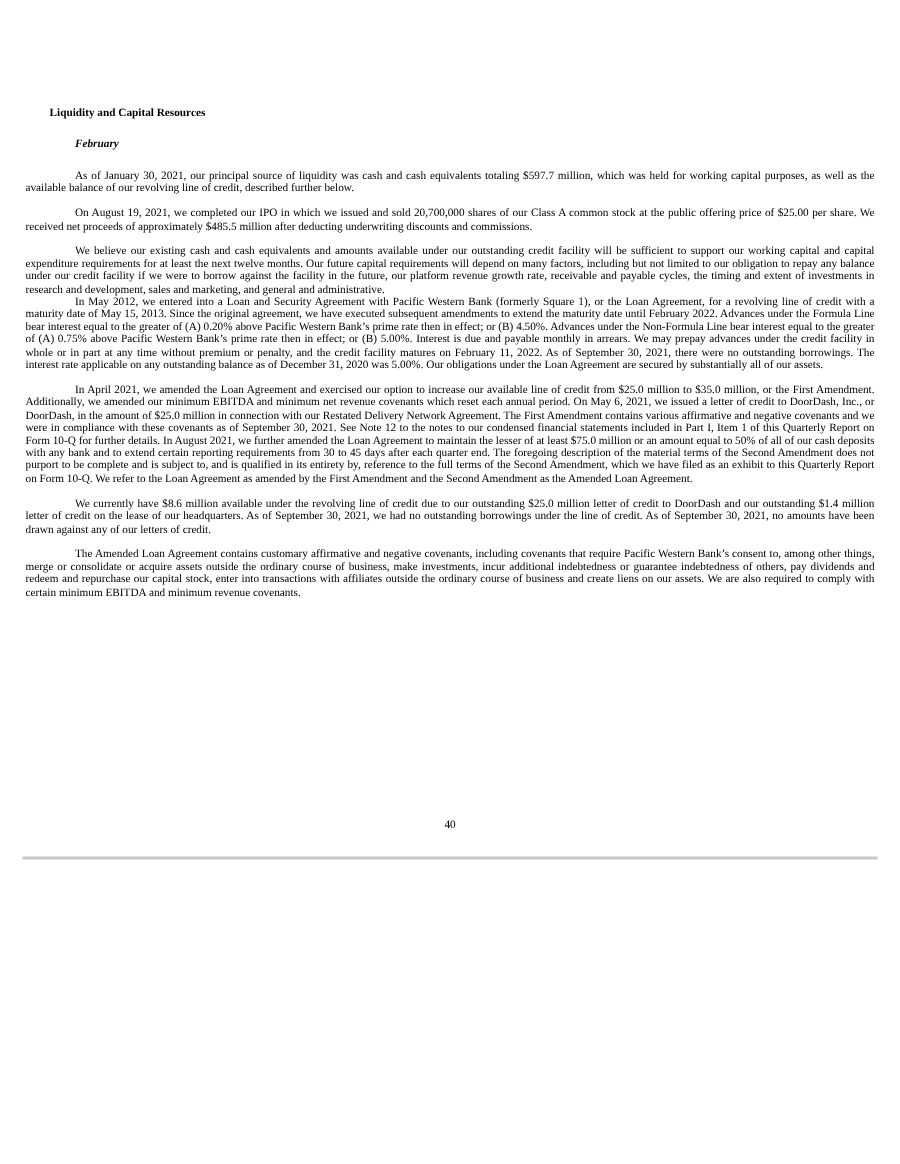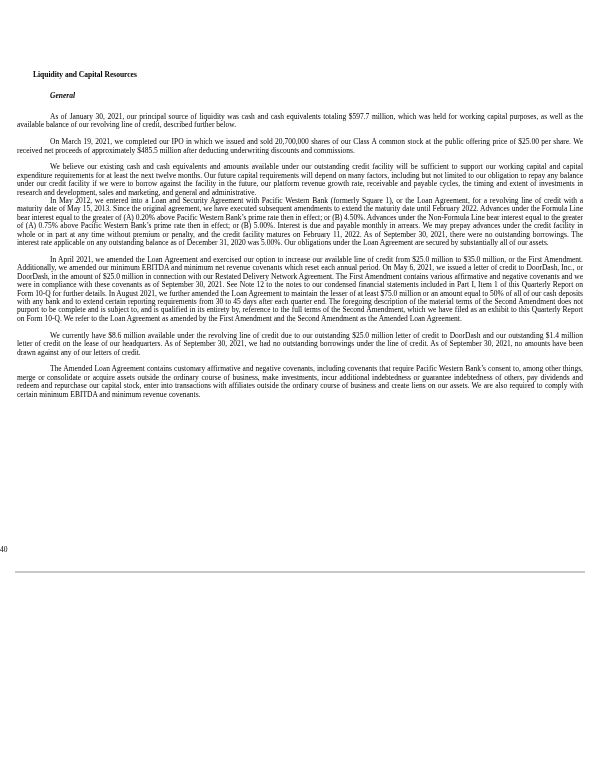--- a/index.html
+++ b/index.html
@@ -50,21 +50,21 @@
     text-indent: 33px;
   }
   p.para:last-child {
     margin-bottom: 0;
   }
   .footer-pagenum {
     position: absolute;
     top: 546px;
     left: 0;
     width: 600px;
-    text-align: left;
+    text-align: center;
     font-size: 7.5px;
     line-height: 8.4px;
   }
   .footer-rule {
     position: absolute;
     top: 571px;
     left: 15px;
     width: 570px;
     height: 0;
     border-top: 2px solid #c9c9c9;
@@ -72,23 +72,23 @@
 </style>
 </head>
 <body>
 
 <div class="page">
   <div class="content">
 
     <div class="doc-title">Liquidity and Capital Resources</div>
 
     <section class="section-general">
-      <div class="sub-heading">General</div>
+      <div class="sub-heading">February</div>
       <p class="para">As of January 30, 2021, our principal source of liquidity was cash and cash equivalents totaling $597.7 million, which was held for working capital purposes, as well as the available balance of our revolving line of credit, described further below.</p>
-      <p class="para">On March 19, 2021, we completed our IPO in which we issued and sold 20,700,000 shares of our Class A common stock at the public offering price of $25.00 per share. We received net proceeds of approximately $485.5 million after deducting underwriting discounts and commissions.</p>
+      <p class="para">On August 19, 2021, we completed our IPO in which we issued and sold 20,700,000 shares of our Class A common stock at the public offering price of $25.00 per share. We received net proceeds of approximately $485.5 million after deducting underwriting discounts and commissions.</p>
       <p class="para">We believe our existing cash and cash equivalents and amounts available under our outstanding credit facility will be sufficient to support our working capital and capital expenditure requirements for at least the next twelve months. Our future capital requirements will depend on many factors, including but not limited to our obligation to repay any balance under our credit facility if we were to borrow against the facility in the future, our platform revenue growth rate, receivable and payable cycles, the timing and extent of investments in research and development, sales and marketing, and general and administrative.</p>
     </section>
 
     <section class="section-credit">
       <p class="para">In May 2012, we entered into a Loan and Security Agreement with Pacific Western Bank (formerly Square 1), or the Loan Agreement, for a revolving line of credit with a maturity date of May 15, 2013. Since the original agreement, we have executed subsequent amendments to extend the maturity date until February 2022. Advances under the Formula Line bear interest equal to the greater of (A) 0.20% above Pacific Western Bank’s prime rate then in effect; or (B) 4.50%. Advances under the Non-Formula Line bear interest equal to the greater of (A) 0.75% above Pacific Western Bank’s prime rate then in effect; or (B) 5.00%. Interest is due and payable monthly in arrears. We may prepay advances under the credit facility in whole or in part at any time without premium or penalty, and the credit facility matures on February 11, 2022. As of September 30, 2021, there were no outstanding borrowings. The interest rate applicable on any outstanding balance as of December 31, 2020 was 5.00%. Our obligations under the Loan Agreement are secured by substantially all of our assets.</p>
       <p class="para">In April 2021, we amended the Loan Agreement and exercised our option to increase our available line of credit from $25.0 million to $35.0 million, or the First Amendment. Additionally, we amended our minimum EBITDA and minimum net revenue covenants which reset each annual period. On May 6, 2021, we issued a letter of credit to DoorDash, Inc., or DoorDash, in the amount of $25.0 million in connection with our Restated Delivery Network Agreement. The First Amendment contains various affirmative and negative covenants and we were in compliance with these covenants as of September 30, 2021. See Note 12 to the notes to our condensed financial statements included in Part I, Item 1 of this Quarterly Report on Form 10-Q for further details. In August 2021, we further amended the Loan Agreement to maintain the lesser of at least $75.0 million or an amount equal to 50% of all of our cash deposits with any bank and to extend certain reporting requirements from 30 to 45 days after each quarter end. The foregoing description of the material terms of the Second Amendment does not purport to be complete and is subject to, and is qualified in its entirety by, reference to the full terms of the Second Amendment, which we have filed as an exhibit to this Quarterly Report on Form 10-Q. We refer to the Loan Agreement as amended by the First Amendment and the Second Amendment as the Amended Loan Agreement.</p>
       <p class="para">We currently have $8.6 million available under the revolving line of credit due to our outstanding $25.0 million letter of credit to DoorDash and our outstanding $1.4 million letter of credit on the lease of our headquarters. As of September 30, 2021, we had no outstanding borrowings under the line of credit. As of September 30, 2021, no amounts have been drawn against any of our letters of credit.</p>
       <p class="para">The Amended Loan Agreement contains customary affirmative and negative covenants, including covenants that require Pacific Western Bank’s consent to, among other things, merge or consolidate or acquire assets outside the ordinary course of business, make investments, incur additional indebtedness or guarantee indebtedness of others, pay dividends and redeem and repurchase our capital stock, enter into transactions with affiliates outside the ordinary course of business and create liens on our assets. We are also required to comply with certain minimum EBITDA and minimum revenue covenants.</p>
     </section>
 

